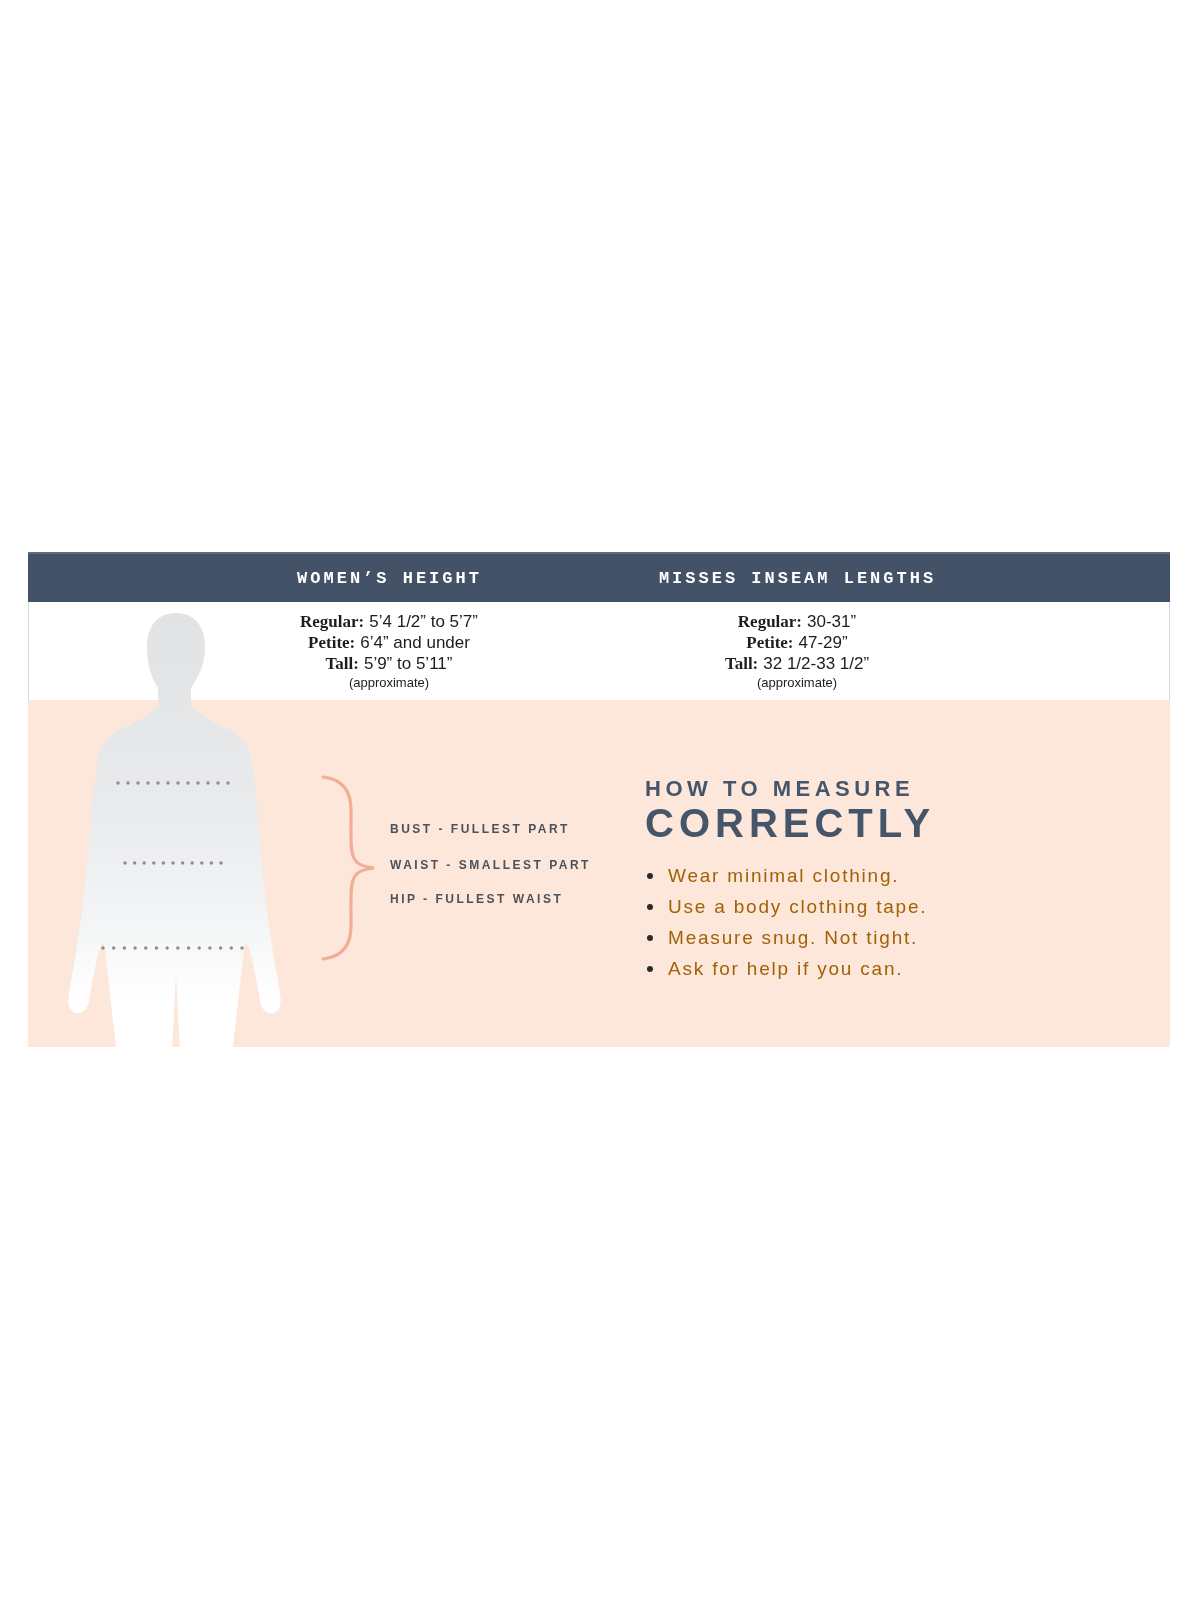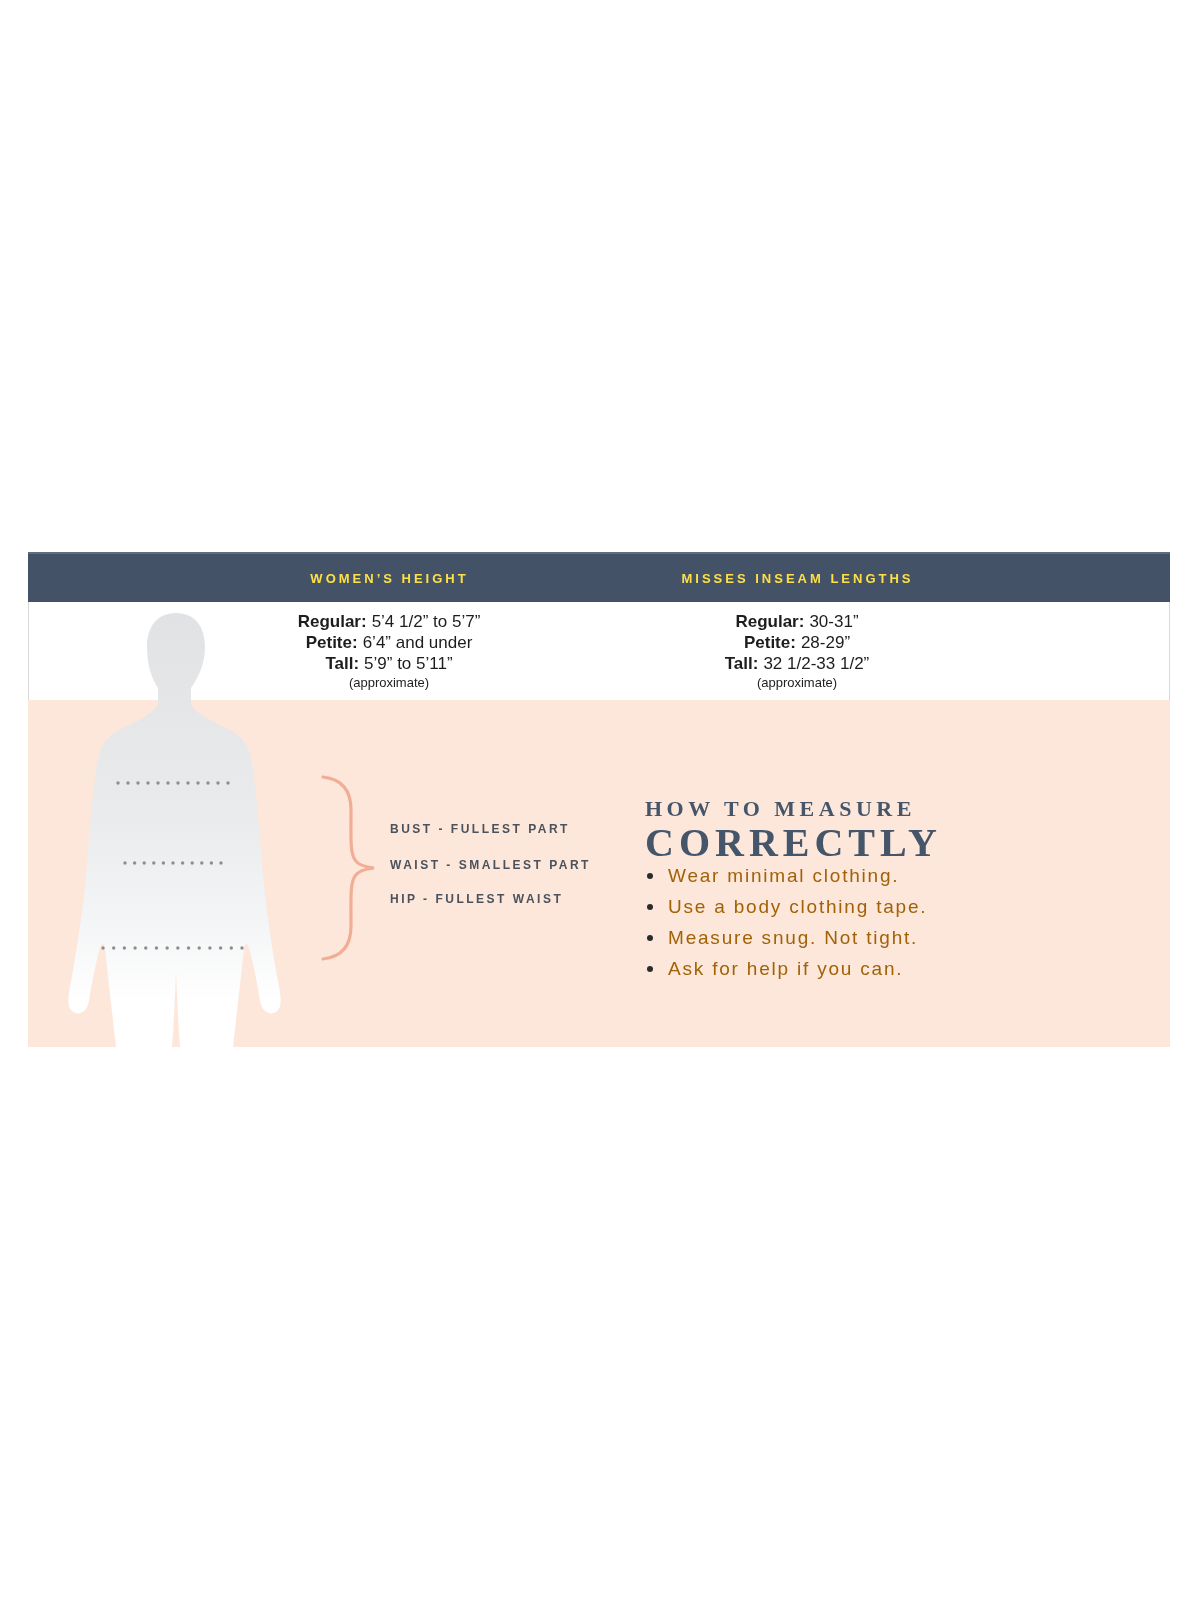--- a/index.html
+++ b/index.html
@@ -13,34 +13,34 @@
   
   .navbar {
     position:absolute; left:0; top:0; width:1142px; height:50px;
     background:var(--c-bar, #445267);
     border-top:2px solid #5f6d80;
   }
   .nav-col { position:absolute; top:0; height:100%; display:flex; align-items:center; justify-content:center; }
   .nav-col.left  { left:130px; width:460px; }
   .nav-col.right { left:536px; width:464px; }
   .nav-label {
-    color:#fde047; font-size:13px; font-weight:700; letter-spacing:3px;
-    white-space:nowrap; text-indent:3px;
+    color:#ffffff; font-size:17px; font-weight:700; letter-spacing:3px;
+    white-space:nowrap; text-indent:3px;font-family:Liberation Mono, monospace;
   }
 
   
   .infobar {
     position:absolute; left:0; top:50px; width:1142px; height:98px;
     background:#ffffff; border-left:1px solid #d9d9d9; border-right:1px solid #d9d9d9;
   }
   .info-col { position:absolute; top:9px; text-align:center; color:#1d1d1d; }
   .info-col.left  { left:130px; width:460px; }
   .info-col.right { left:536px; width:464px; }
   .info-row { font-size:17px; line-height:21px; white-space:nowrap; }
-  .info-row .lbl { font-weight:700; margin-right:5px; }
+  .info-row .lbl { font-weight:700; margin-right:5px;font-family:Liberation Serif, serif; }
   .footnote { font-size:13px; line-height:14px; margin-top:2px; color:#222; }
 
   
   .pinkzone {
     position:absolute; left:0; top:148px; width:1142px; height:347px;
     background:var(--c-pink, #fce7da);
   }
 
   
   .figure-svg { position:absolute; left:0; top:0; width:1142px; height:495px; pointer-events:none; }
@@ -48,21 +48,21 @@
   .brace-svg { position:absolute; left:0; top:0; width:420px; height:300px; pointer-events:none; }
 
   .measure-label {
     position:absolute; left:362px; white-space:nowrap;
     font-size:12px; font-weight:700; letter-spacing:2.5px; color:#4b525c;
   }
   .measure-label.l0 { top:122px; }
   .measure-label.l1 { top:158px; }
   .measure-label.l2 { top:192px; }
 
-  .howto-title { position:absolute; left:617px; top:76px; color:var(--c-heading, #45566b); font-family:Liberation Serif, serif;margin-top:20px; }
+  .howto-title { position:absolute; left:617px; top:76px; color:var(--c-heading, #45566b); font-family:Liberation Sans, sans-serif; }
   .howto-line1 { font-size:22px; font-weight:700; letter-spacing:4.5px; line-height:26px; white-space:nowrap; }
   .howto-line2 { font-size:40px; font-weight:700; letter-spacing:5px;  line-height:42px; white-space:nowrap; }
 
   .bullet-list { position:absolute; left:619px; top:160px; }
   .bullet-row { display:flex; align-items:center; height:31px; }
   .bullet-dot {
     width:6px; height:6px; border-radius:50%; background:#2b2b2b;
     margin-right:15px; flex:0 0 auto;
   }
   .bullet-text { font-size:19px; letter-spacing:1.8px; color:#a16207; white-space:nowrap; }
@@ -92,21 +92,21 @@
       <div class="info-row">
         <span class="lbl">Tall:</span><span>5’9” to 5’11”</span>
       </div>
       <div class="footnote">(approximate)</div>
     </div>
     <div class="info-col right">
       <div class="info-row">
         <span class="lbl">Regular:</span><span>30-31”</span>
       </div>
       <div class="info-row">
-        <span class="lbl">Petite:</span><span>28-29”</span>
+        <span class="lbl">Petite:</span><span>47-29”</span>
       </div>
       <div class="info-row">
         <span class="lbl">Tall:</span><span>32 1/2-33 1/2”</span>
       </div>
       <div class="footnote">(approximate)</div>
     </div>
   </div>
 
   <div class="pinkzone">
 

